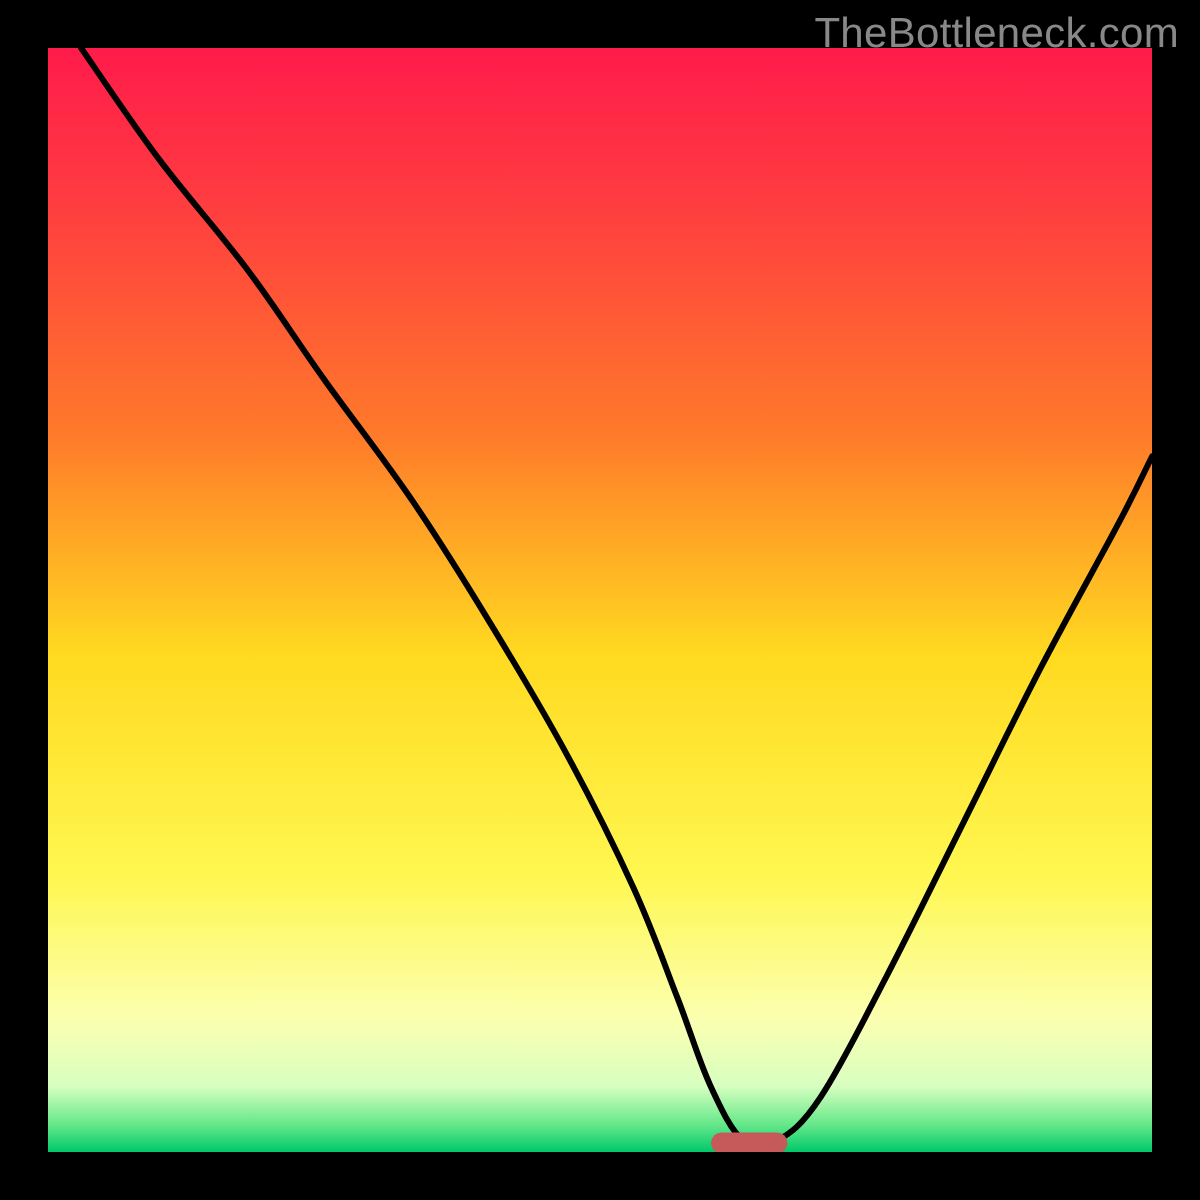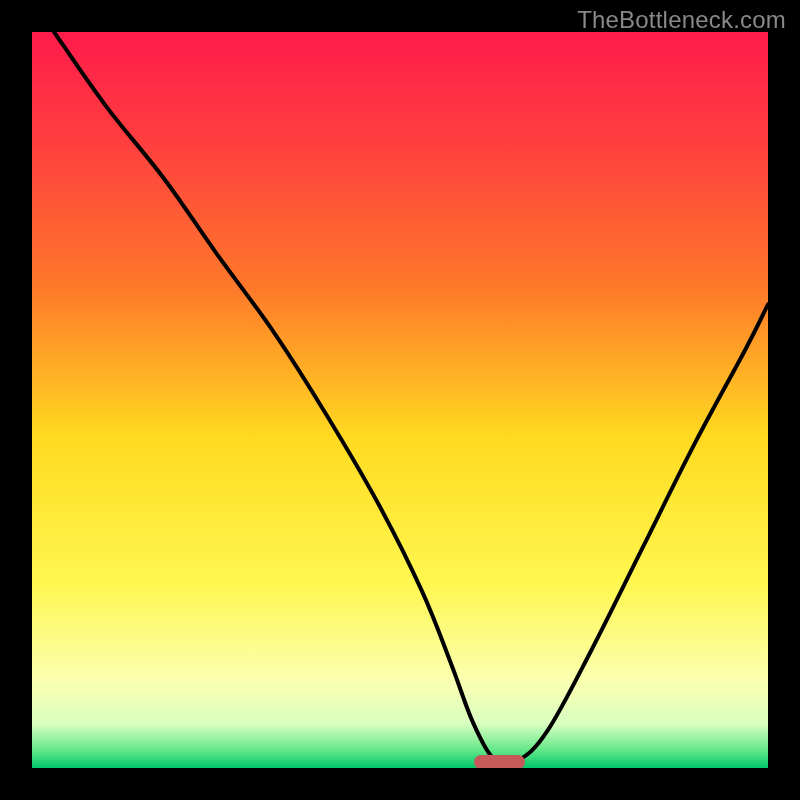--- a/index.html
+++ b/index.html
@@ -40,21 +40,21 @@
     position: absolute;
     height: 14px;
     border-radius: 7px;
     background: #c65a5a;
   }
   .watermark {
     position: absolute;
     top: 6px;
     right: 14px;
     color: #888;
-    font-size: 24px;
+    font-size: 28px;
     font-weight: 500;
     letter-spacing: 0.2px;
     user-select: none;
   }
 </style>
 </head>
 <body>
 
 <div class="chart-wrap">
   <div class="watermark">TheBottleneck.com</div>

